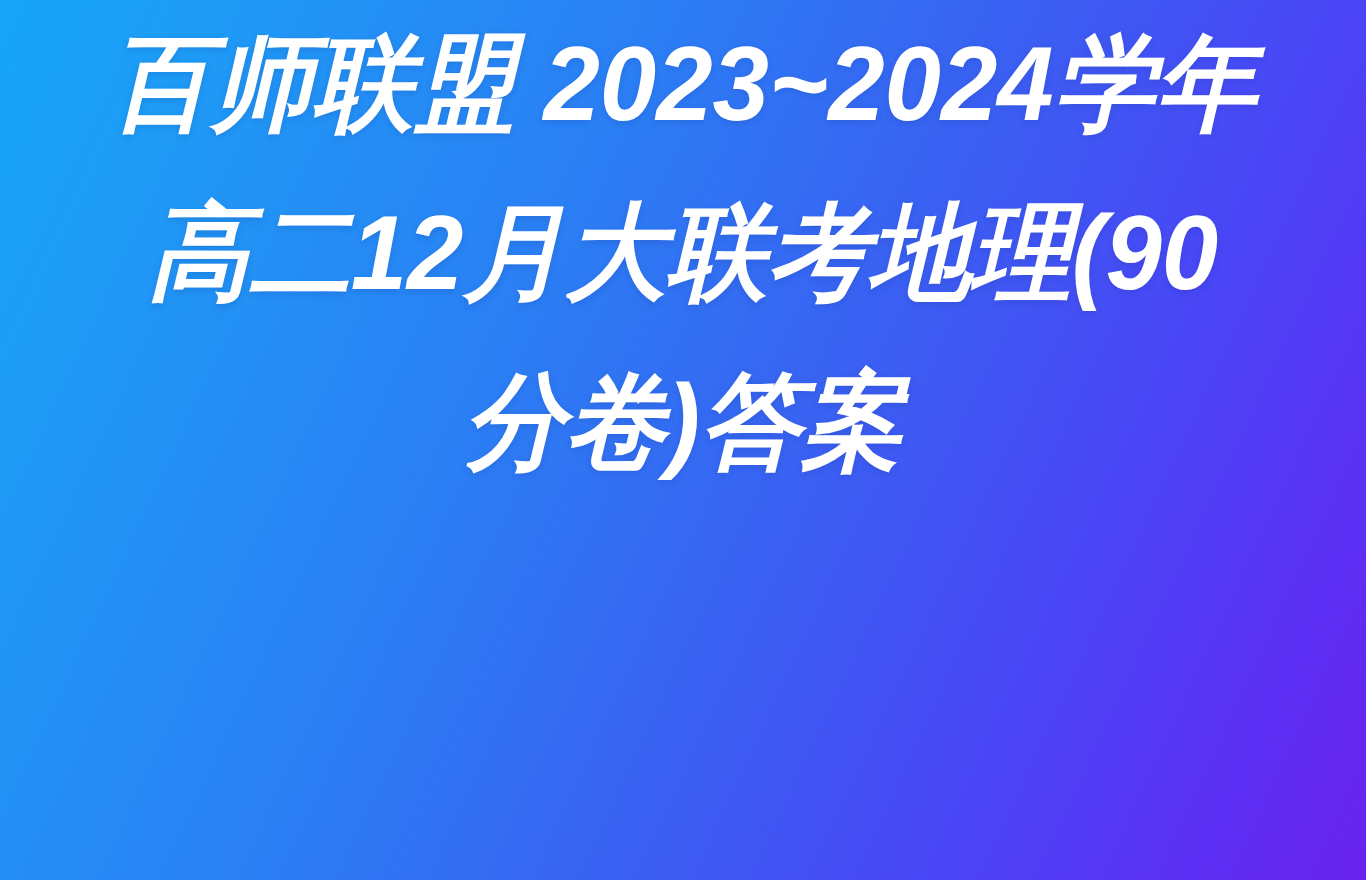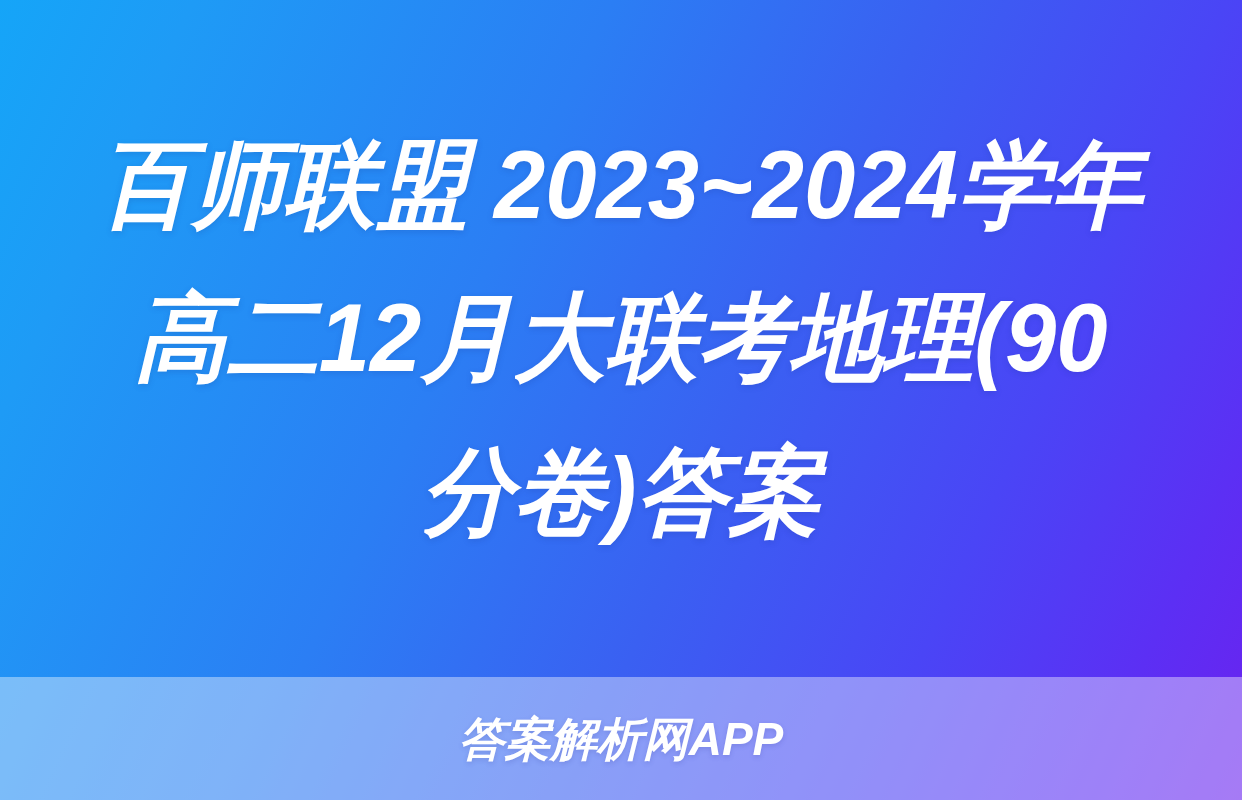--- a/index.html
+++ b/index.html
@@ -26,21 +26,20 @@
         #5c2ff4 90%,
         #6a22ef 100%);
   }
   #title-area {
     position: absolute;
     left: 0;
     right: 0;
     top: 0;
     height: 676px;
     display: flex;
-    align-items: center;
     justify-content: center;
     padding: 0 74px;
     box-sizing: border-box;
   }
   #title-text {
     color: #ffffff;
     font-size: 96px;
     line-height: 1.6;
     font-weight: 700;
     font-style: italic;
@@ -77,17 +76,14 @@
 <body>
 
 <div id="card">
 
   <div id="gradient-bg"></div>
 
   <div id="title-area">
     <div id="title-text">百师联盟 2023~2024学年高二12月大联考地理(90分卷)答案</div>
   </div>
 
-  <div id="footer-band">
-    <div id="footer-text">答案解析网APP</div>
-  </div>
 
 </div>
 
 </body></html>

